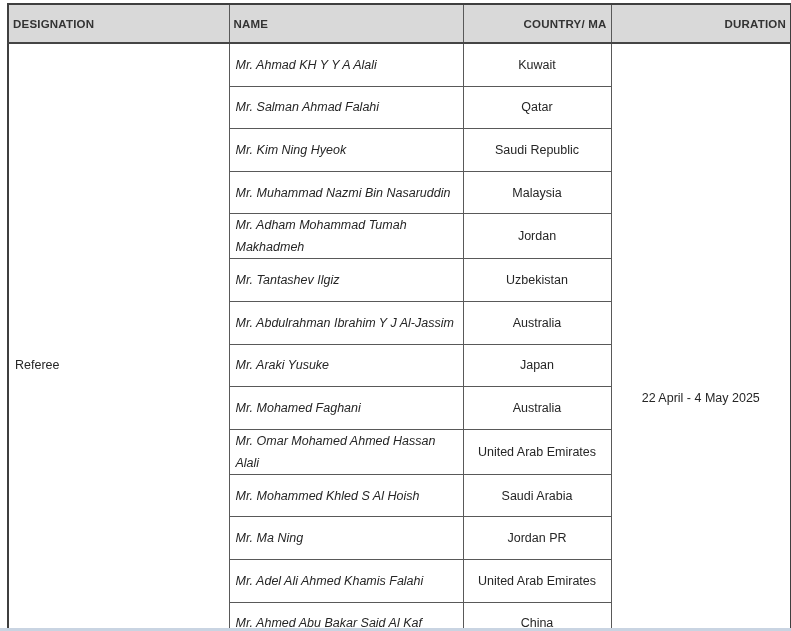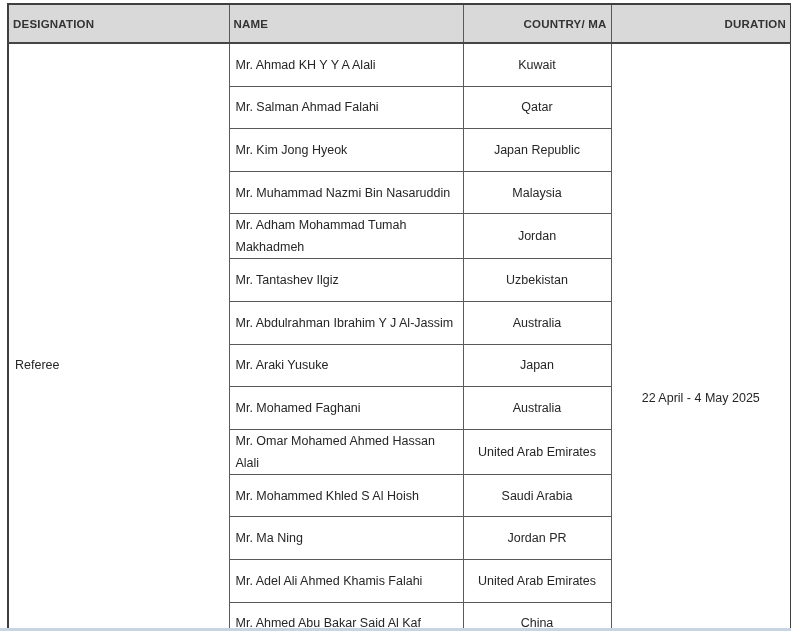--- a/index.html
+++ b/index.html
@@ -53,20 +53,21 @@
   tbody td {
     height: 39.6px;
     font-size: 12.5px;
     vertical-align: middle;
   }
   td.name-cell {
     text-align: left;
     padding: 0 2px 0 6px;
     white-space: pre;
     line-height: 22px;
+    font-style: italic;
   }
   td.country-cell {
     text-align: center;
     padding: 1px 2px;
   }
   td.designation-cell {
     vertical-align: middle;
     text-align: left;
     padding: 0 2px 0 6px;
     font-size: 12.5px;
@@ -111,22 +112,22 @@
         <td class="designation-cell" rowspan="15">Referee</td>
         <td class="name-cell">Mr. Ahmad KH Y Y A Alali</td>
         <td class="country-cell">Kuwait</td>
         <td class="duration-cell" rowspan="15">22 April - 4 May 2025</td>
       </tr>
       <tr>
         <td class="name-cell">Mr. Salman Ahmad Falahi</td>
         <td class="country-cell">Qatar</td>
       </tr>
       <tr>
-        <td class="name-cell">Mr. Kim Jong Hyeok</td>
-        <td class="country-cell">Japan Republic</td>
+        <td class="name-cell">Mr. Kim Ning Hyeok</td>
+        <td class="country-cell">Saudi Republic</td>
       </tr>
       <tr>
         <td class="name-cell">Mr. Muhammad Nazmi Bin Nasaruddin</td>
         <td class="country-cell">Malaysia</td>
       </tr>
       <tr>
         <td class="name-cell">Mr. Adham Mohammad Tumah
 Makhadmeh</td>
         <td class="country-cell">Jordan</td>
       </tr>

